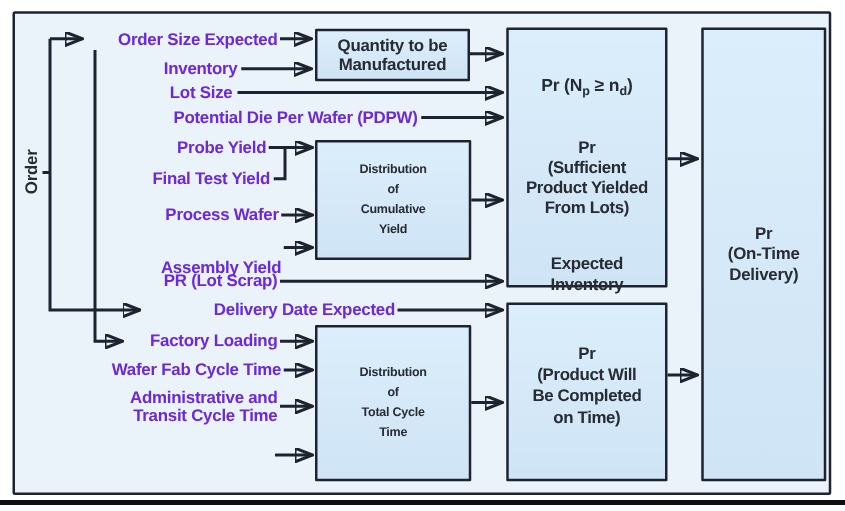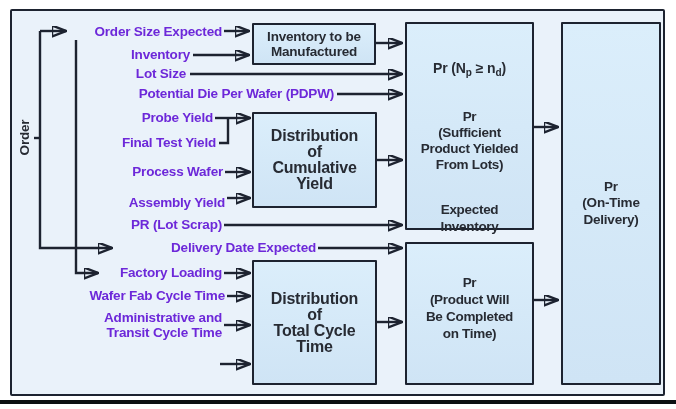--- a/index.html
+++ b/index.html
@@ -26,21 +26,21 @@
     transform:rotate(-90deg); font-weight:bold; font-size:13.5px;
     color:#272b33; white-space:nowrap; letter-spacing:-0.2px;
   }
   .box {
     position:absolute; box-sizing:border-box; border:2.5px solid #1d2330;
     background:linear-gradient(180deg,#dbeefb 0%,#cfe4f5 100%);
     color:#272b33; font-weight:bold; text-align:center; white-space:pre-line;
     border-radius:1px;
   }
   .box.centerflex { display:flex; align-items:center; justify-content:center; }
-  .pbox-text { font-size:16px; line-height:16px; letter-spacing:-0.2px; }
+  .pbox-text { font-size:10px; line-height:16px; letter-spacing:-0.2px; }
   .qbox-text { font-size:13.5px; line-height:15.5px; letter-spacing:-0.2px; }
   .dbox-text { font-size:13.5px; line-height:16.5px; letter-spacing:-0.2px; }
   .formula {
     font-size:14px; font-weight:bold; letter-spacing:-0.1px;
     white-space:pre; text-align:center; color:#272b33;
   }
   .fsub { font-size:10px; vertical-align:-3px; }
   .blk {
     font-size:13.5px; line-height:16px; letter-spacing:-0.3px;
     text-align:center; white-space:pre-line; color:#272b33; font-weight:bold;
@@ -99,30 +99,30 @@
     <span>Order</span>
   </div>
 
   <div class="lbl" style="right:454px;top:24px">Order Size Expected</div>
   <div class="lbl" style="right:486px;top:47px">Inventory</div>
   <div class="lbl" style="right:490px;top:66px">Lot Size</div>
   <div class="lbl" style="right:342px;top:86px">Potential Die Per Wafer (PDPW)</div>
   <div class="lbl" style="right:463px;top:110px">Probe Yield</div>
   <div class="lbl" style="right:460px;top:135px">Final Test Yield</div>
   <div class="lbl" style="right:453px;top:164px">Process Wafer</div>
-  <div class="lbl" style="right:451px;top:195px">Assembly Yield</div>
+  <div class="lbl" style="right:451px;top:206px">Assembly Yield</div>
   <div class="lbl" style="right:454px;top:217px">PR (Lot Scrap)</div>
   <div class="lbl" style="right:360px;top:240px">Delivery Date Expected</div>
   <div class="lbl" style="right:454px;top:265px">Factory Loading</div>
   <div class="lbl" style="right:451px;top:288px">Wafer Fab Cycle Time</div>
   <div class="lbl" style="right:454px;top:310px">Administrative and
 Transit Cycle Time</div>
 
   <div class="box centerflex" style="left:252px;top:23px;width:124px;height:42px">
-    <div class="qbox-text">Inventory to be
+    <div class="qbox-text">Quantity to be
 Manufactured</div>
   </div>
 
   <div class="box centerflex" style="left:252px;top:112px;width:125px;height:96px">
     <div class="pbox-text">Distribution
 of
 Cumulative
 Yield</div>
   </div>
 

